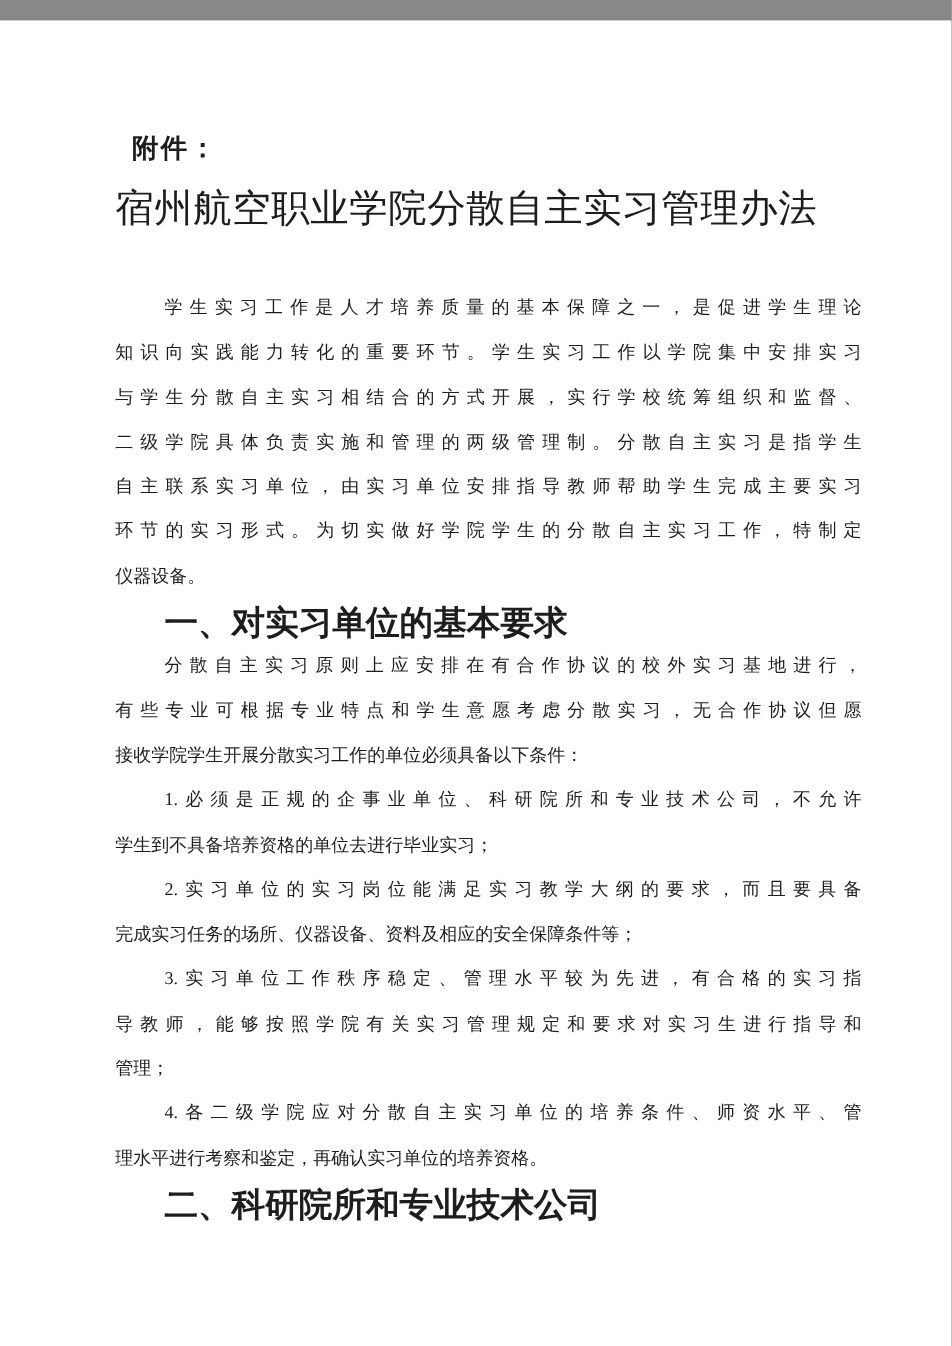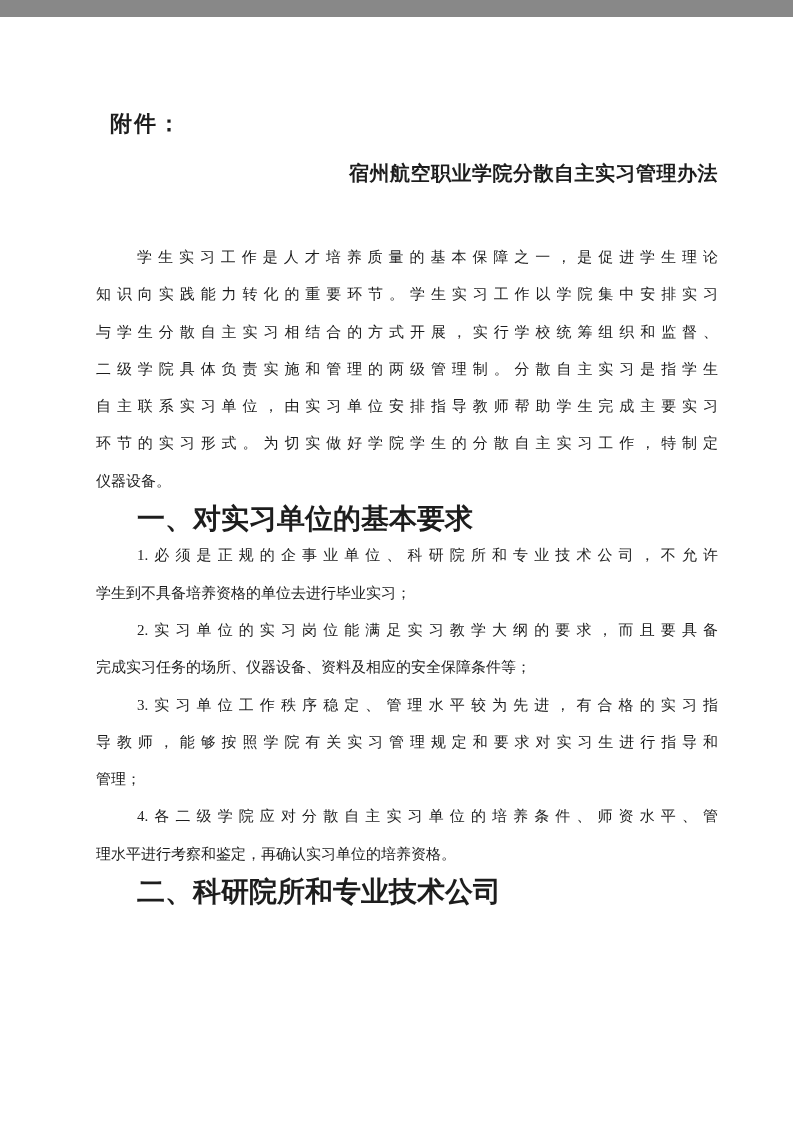--- a/index.html
+++ b/index.html
@@ -30,24 +30,24 @@
     letter-spacing: 2px;
     white-space: nowrap;
   }
   .doc-title {
     position: absolute;
     left: 96px;
     top: 136px;
     width: 622px;
     height: 40px;
     line-height: 40px;
-    font-size: 20px;
-    font-weight: bold;
+    font-size: 32px;
+    font-weight: normal;
     letter-spacing: 0.5px;
-    text-align: right;
+    text-align: left;
     white-space: nowrap;
     font-family: "Liberation Sans", "DejaVu Sans", sans-serif;
   }
   .body-flow {
     position: absolute;
     left: 96px;
     top: 222px;
     width: 622px;
   }
   .paragraph { margin: 0; padding: 0; }
@@ -82,20 +82,25 @@
         <div class="line first fill">学生实习工作是人才培养质量的基本保障之一，是促进学生理论</div>
         <div class="line fill">知识向实践能力转化的重要环节。学生实习工作以学院集中安排实习</div>
         <div class="line fill">与学生分散自主实习相结合的方式开展，实行学校统筹组织和监督、</div>
         <div class="line fill">二级学院具体负责实施和管理的两级管理制。分散自主实习是指学生</div>
         <div class="line fill">自主联系实习单位，由实习单位安排指导教师帮助学生完成主要实习</div>
         <div class="line fill">环节的实习形式。为切实做好学院学生的分散自主实习工作，特制定</div>
         <div class="line">仪器设备。</div>
       </div>
       <div class="line heading">一、对实习单位的基本要求</div>
       <div class="paragraph">
+        <div class="line first fill">分散自主实习原则上应安排在有合作协议的校外实习基地进行，</div>
+        <div class="line fill">有些专业可根据专业特点和学生意愿考虑分散实习，无合作协议但愿</div>
+        <div class="line">接收学院学生开展分散实习工作的单位必须具备以下条件：</div>
+      </div>
+      <div class="paragraph">
         <div class="line first fill">1.必须是正规的企事业单位、科研院所和专业技术公司，不允许</div>
         <div class="line">学生到不具备培养资格的单位去进行毕业实习；</div>
       </div>
       <div class="paragraph">
         <div class="line first fill">2.实习单位的实习岗位能满足实习教学大纲的要求，而且要具备</div>
         <div class="line">完成实习任务的场所、仪器设备、资料及相应的安全保障条件等；</div>
       </div>
       <div class="paragraph">
         <div class="line first fill">3.实习单位工作秩序稳定、管理水平较为先进，有合格的实习指</div>
         <div class="line fill">导教师，能够按照学院有关实习管理规定和要求对实习生进行指导和</div>

